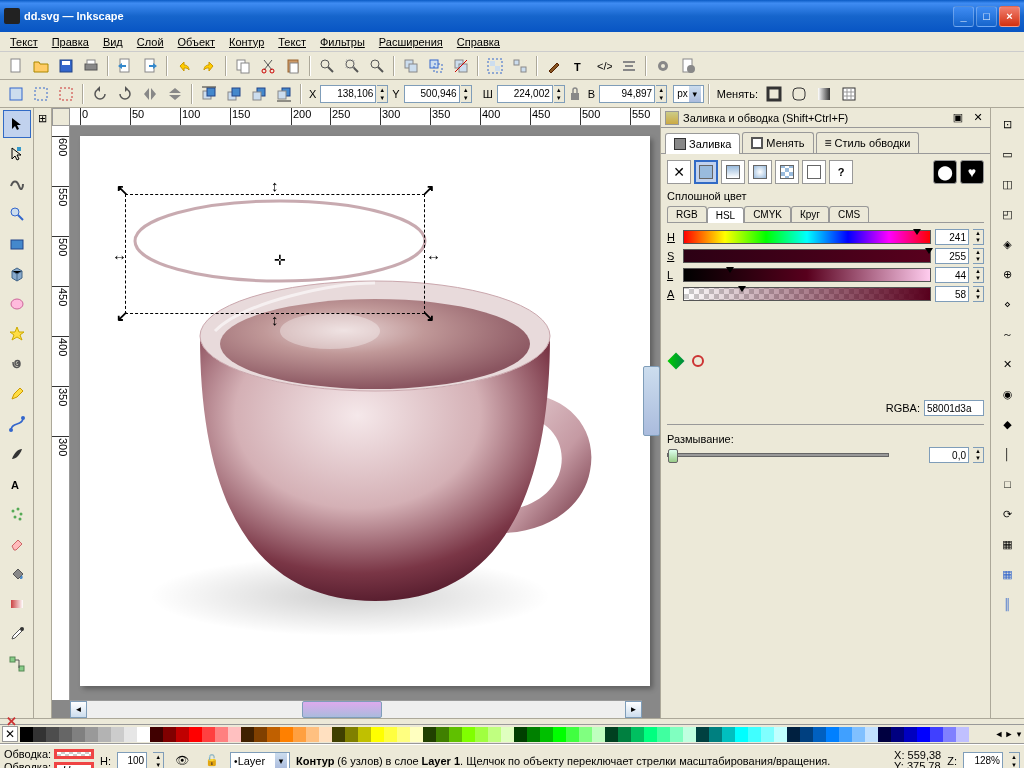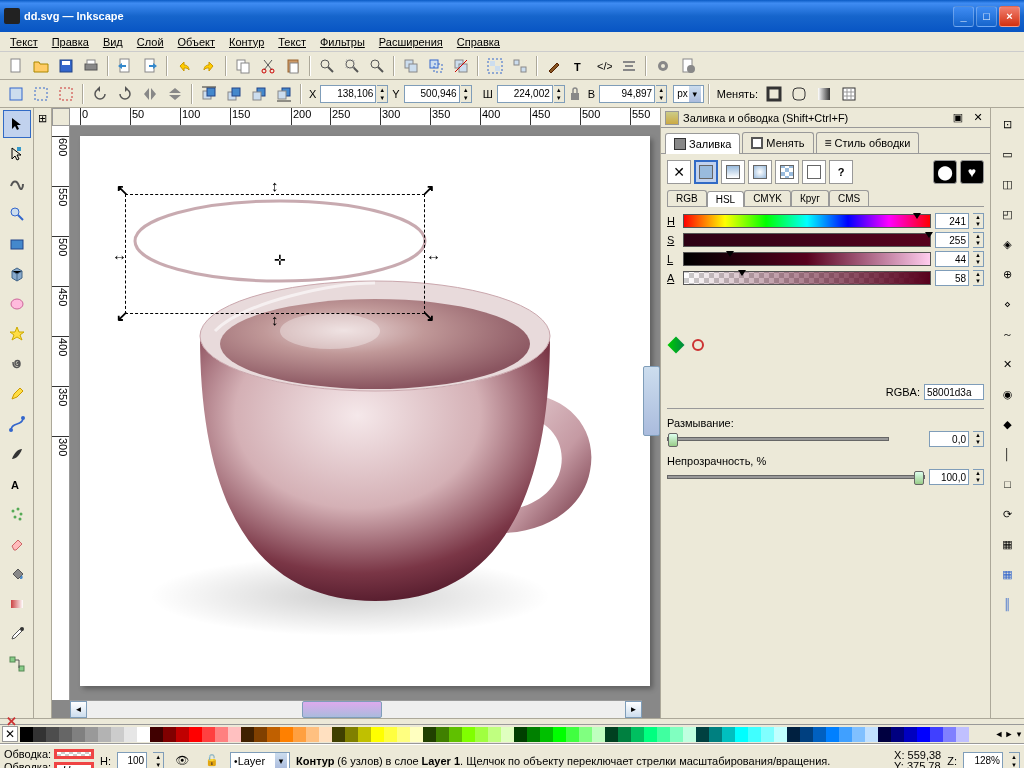--- a/index.html
+++ b/index.html
@@ -677,20 +677,21 @@
         <div class="pt-btn">
             <span style="width:14px;height:14px;background:#fff;border:1px solid #666;display:block"></span>
           </div>
         <div class="pt-btn">
             <b>?</b>
           </div>
         <span style="flex:1"></span>
         <div class="pt-btn" style="background:#000;color:#fff;border-radius:3px">⬤</div>
         <div class="pt-btn" style="background:#000;color:#fff;border-radius:3px">♥</div>
       </div>
+      <div style="margin-bottom:4px">Сплошной цвет</div>
       <div class="color-tabs">
         <div class="ctab">RGB</div>
         <div class="ctab active">HSL</div>
         <div class="ctab">CMYK</div>
         <div class="ctab">Круг</div>
         <div class="ctab">CMS</div>
       </div>
       <div class="hsl-row">
         <span class="hsl-label">H</span>
         <div class="hsl-slider h-s">
@@ -748,33 +749,20 @@
         <input class="rgba-input" value="58001d3a" style="">
       </div>
       <hr style="margin:8px 0;border:none;border-top:1px solid #999">
       <div class="blur-row">
         <span class="blur-label">Размывание:</span>
         <div class="br-slider">
           <div class="slider-track">
               <div class="slider-thumb" style="left:0"></div>
             </div>
           <input class="hsl-input" style="width: 40px; margin-left: 36px;" value="0,0">
-            <div class="hsl-spin">
-              <div>▲</div>
-              <div>▼</div>
-            </div>
-        </div>
-      </div>
-      <div class="opac-row">
-        <span class="blur-label">Непрозрачность, %</span>
-        <div class="br-slider">
-          <div class="slider-track">
-              <div class="slider-thumb" style="left:calc(100% - 10px)"></div>
-            </div>
-          <input class="hsl-input" style="width: 40px;" value="100,0">
             <div class="hsl-spin">
               <div>▲</div>
               <div>▼</div>
             </div>
         </div>
       </div>
     </div>
   </div>
 
   <div class="right-tools">

